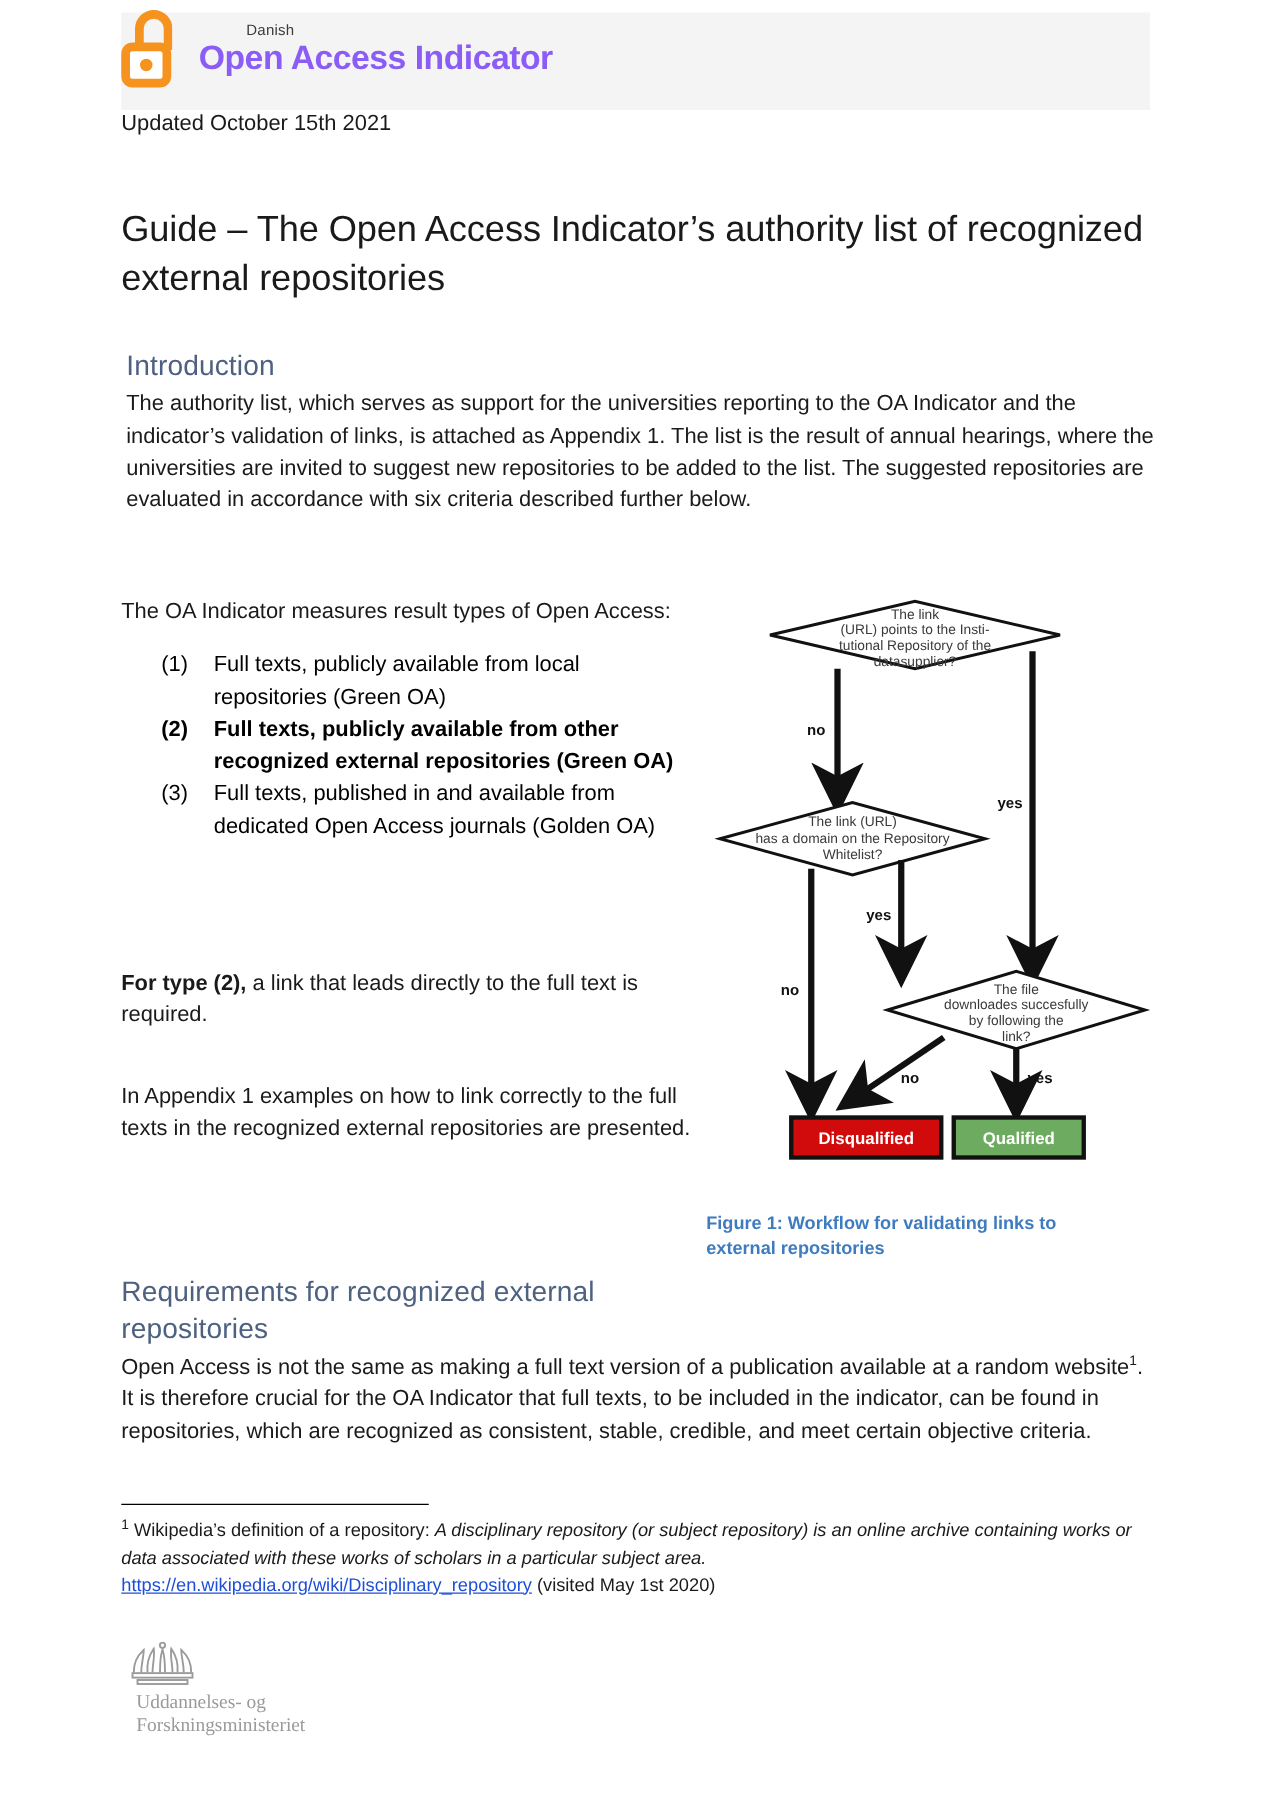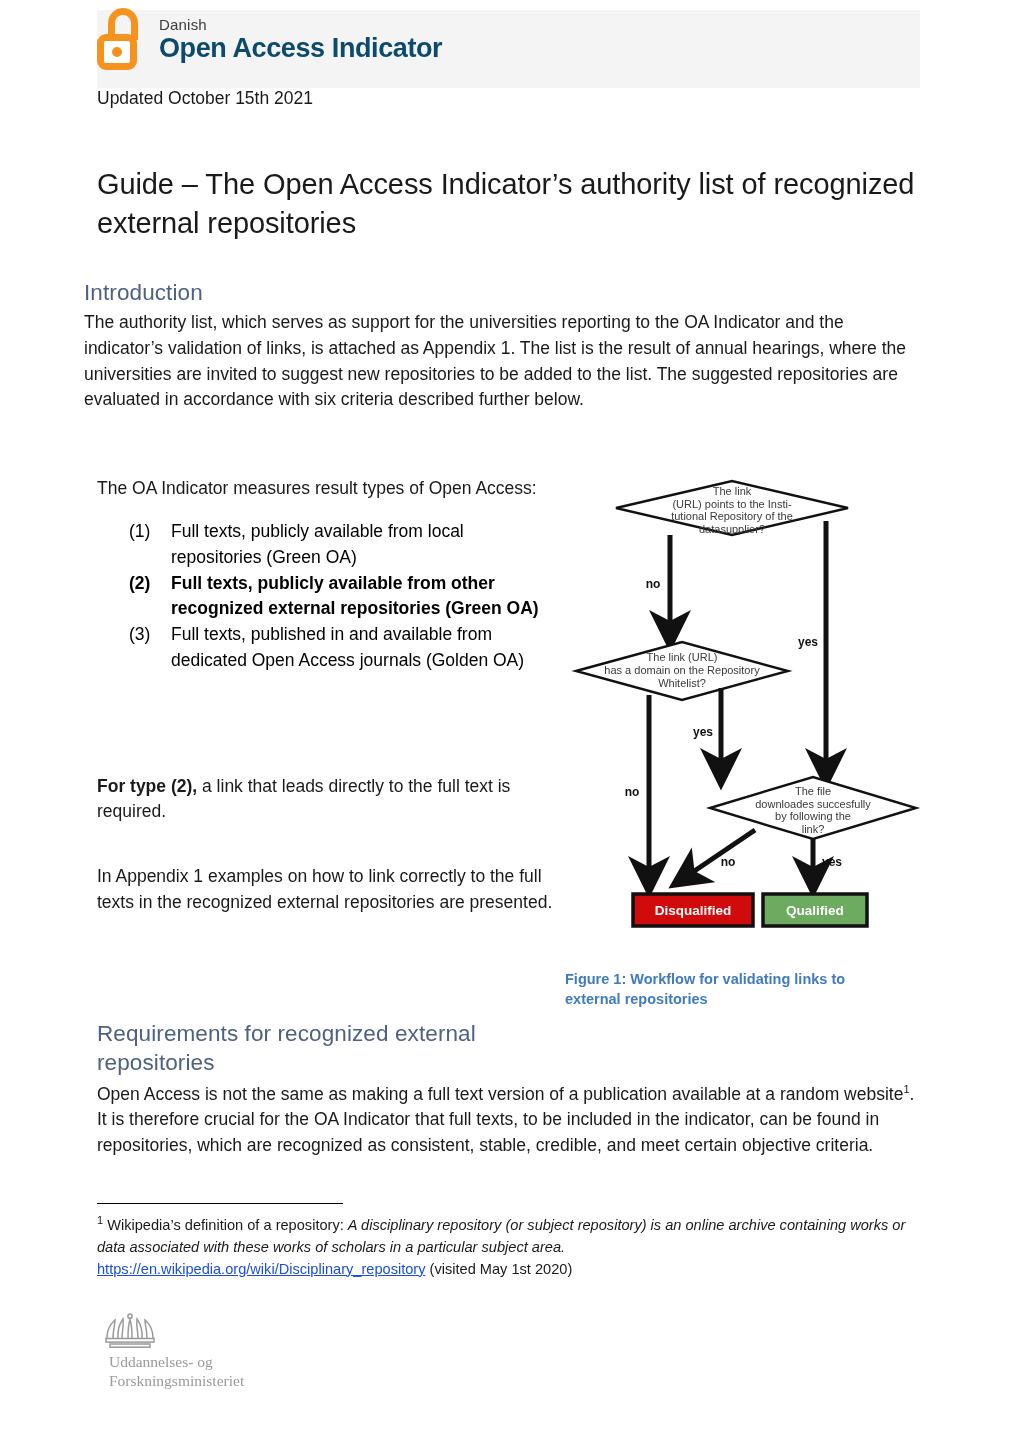--- a/index.html
+++ b/index.html
@@ -79,30 +79,31 @@
     background: #F5931E;
     border-radius: 50%;
   }
   .logo-text {
     display: flex;
     flex-direction: column;
     justify-content: center;
     line-height: 1;
   }
   .logo-danish {
-    font-size: 15px;
+    font-size: 12px;
     color: #3b3b3b;
     letter-spacing: 0.2px;
     margin-bottom: 3px;
     font-weight: 400;
+    margin-left: 38px;
   }
   .logo-main {
     font-size: 27px;
     font-weight: bold;
-    color: #0c4a6e;
+    color: #8b5cf6;
     letter-spacing: -0.4px;
   }
   .updated-line {
     position: absolute;
     left: 97px;
     top: 88px;
     font-size: 17.5px;
     color: #1a1a1a;
   }
 
@@ -128,21 +129,21 @@
   }
 
   .para {
     font-size: 17.5px;
     line-height: 1.47;
     color: #1a1a1a;
   }
 
   #intro-block {
     position: absolute;
-    left: 84px;
+    left: 101px;
     top: 278px;
     width: 826px;
   }
   #intro-block .para { margin-top: 3px; }
 
   
   #oa-types-block {
     position: absolute;
     left: 97px;
     top: 474px;

